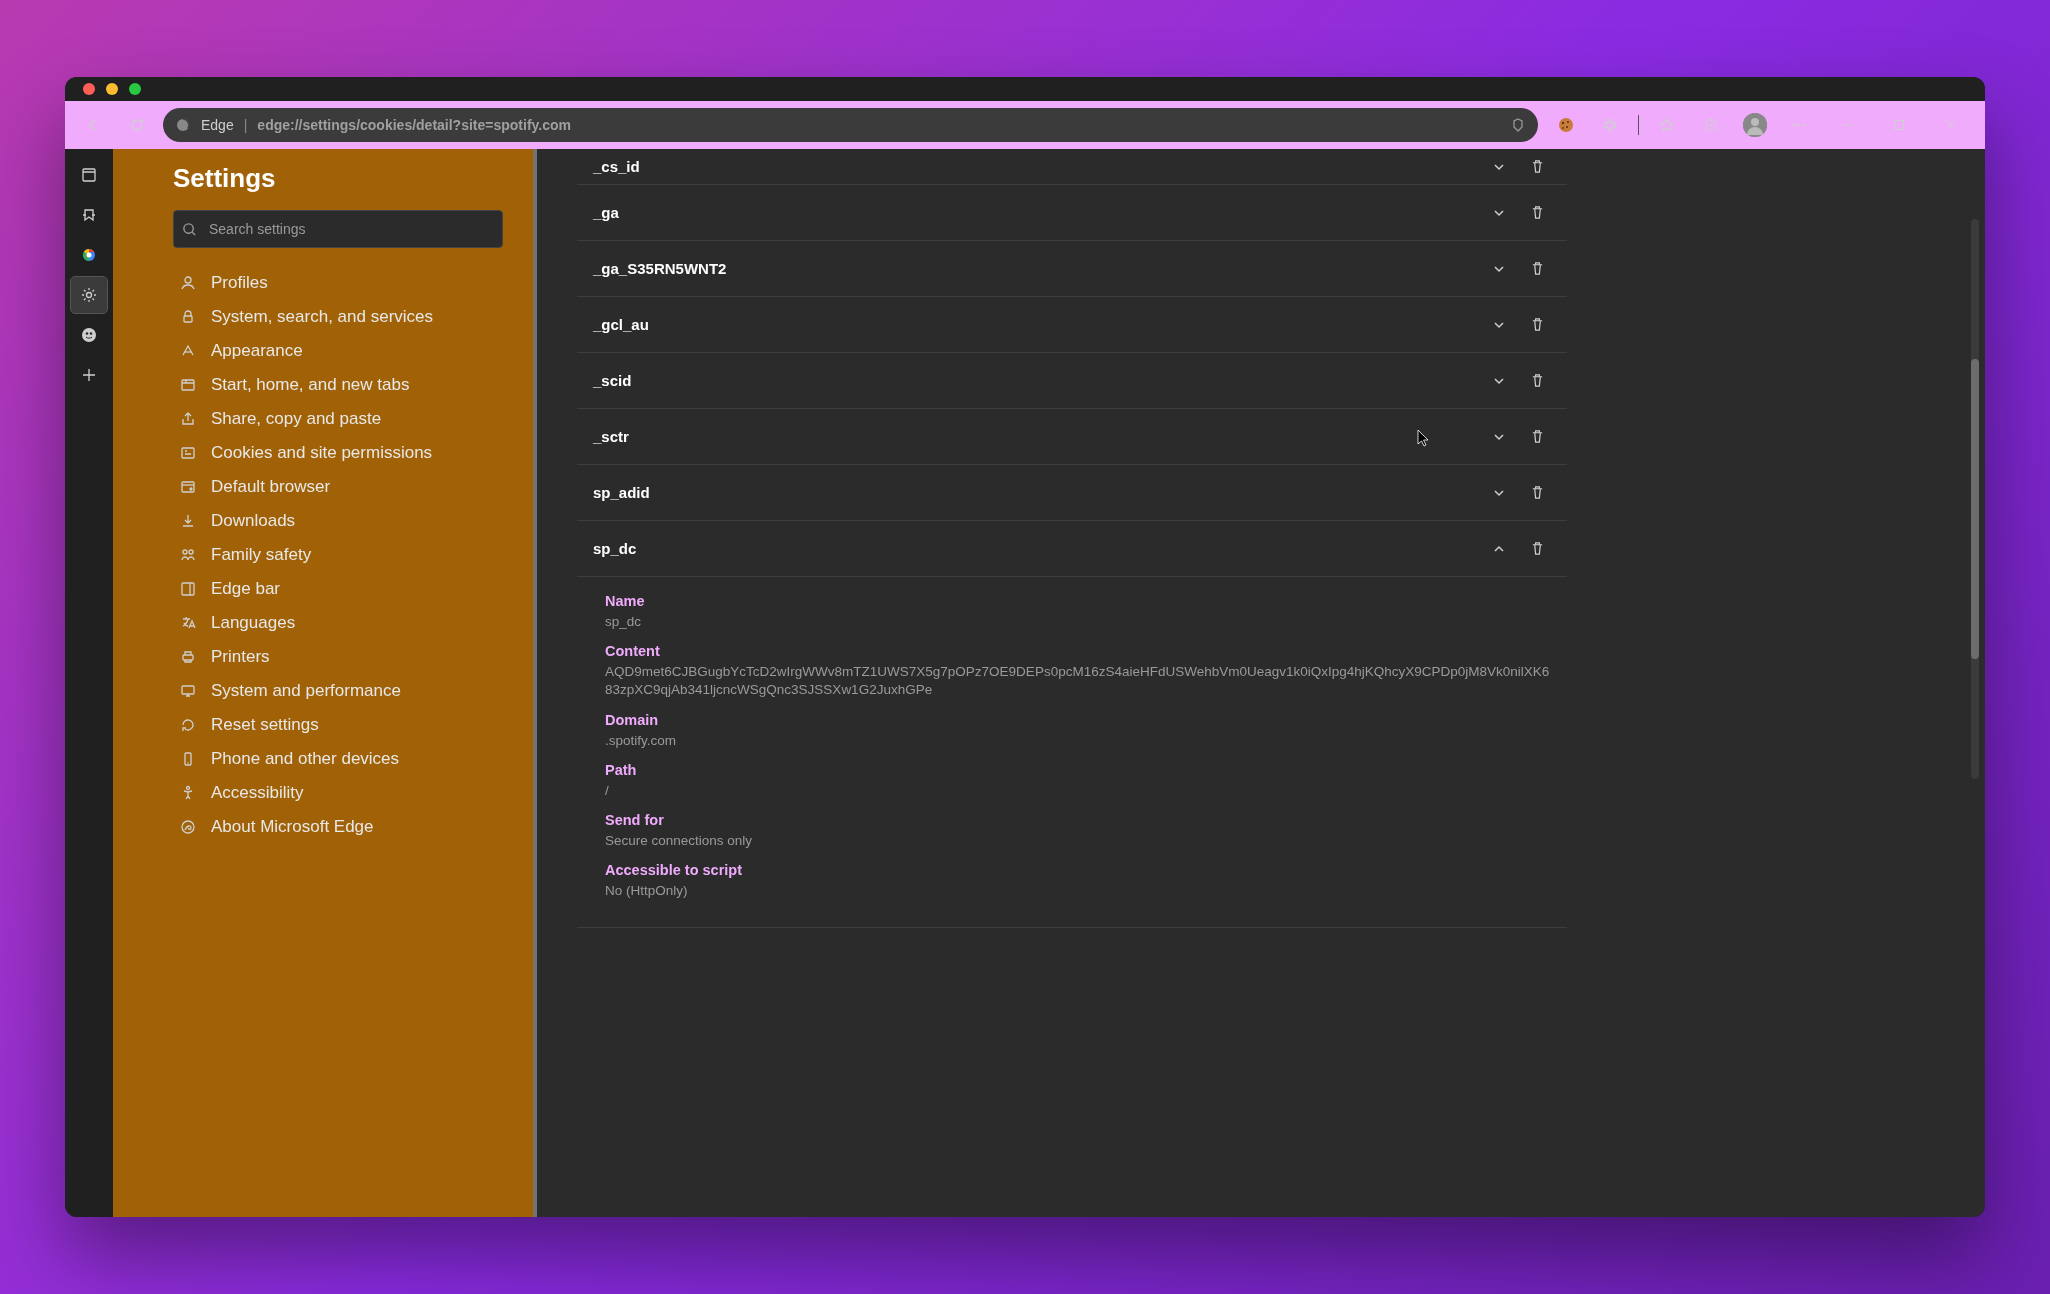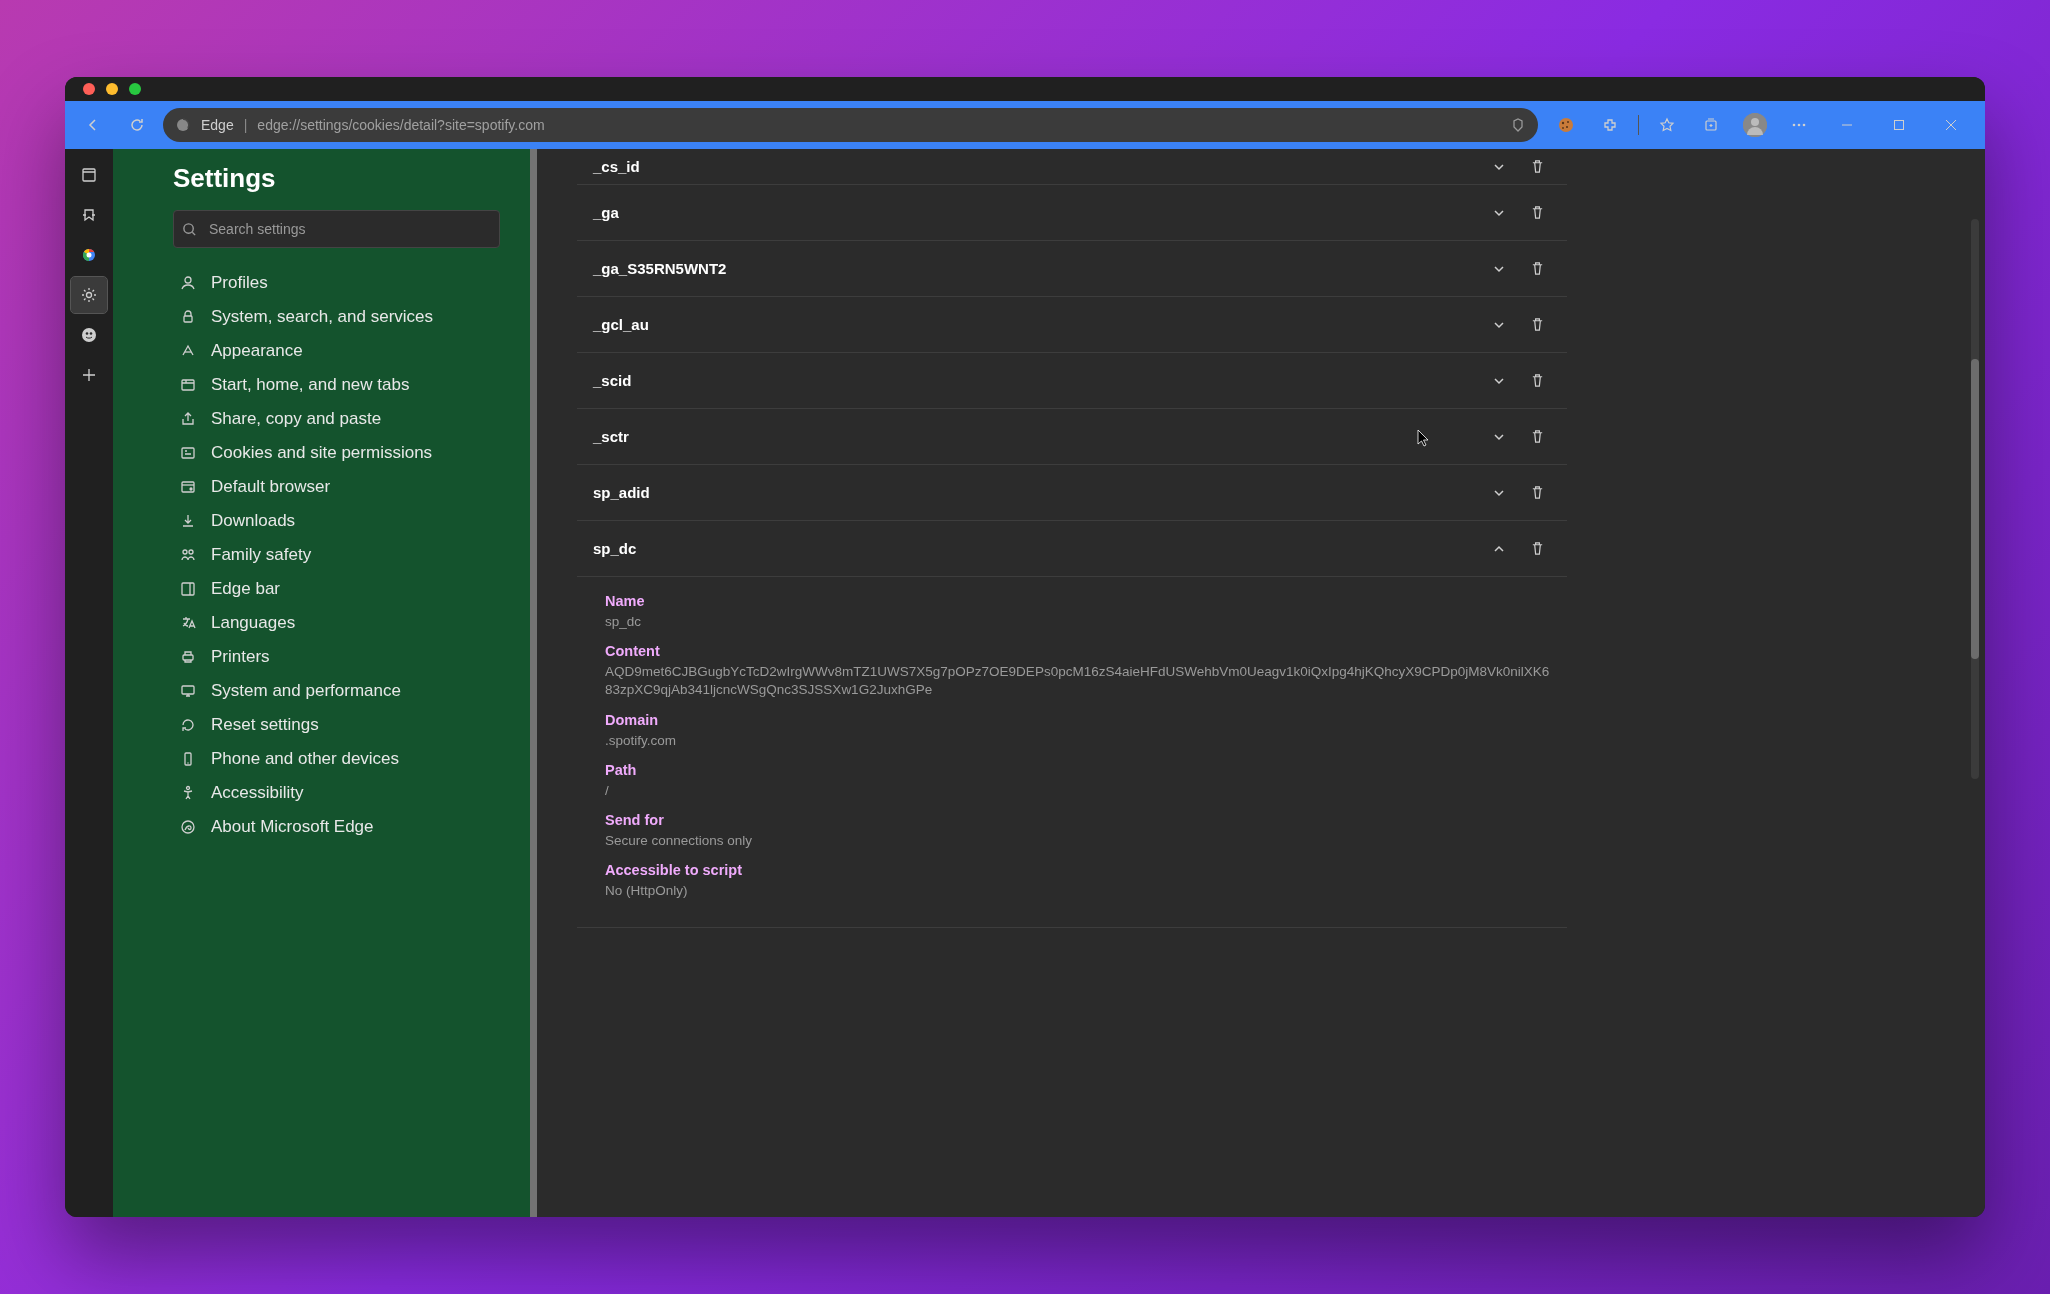--- a/index.html
+++ b/index.html
@@ -35,21 +35,21 @@
 .traffic { width: 12px; height: 12px; border-radius: 50%; }
 .traffic.red { background: #ff5f57; }
 .traffic.yellow { background: #febc2e; }
 .traffic.green { background: #28c840; }
 .toolbar {
   height: 48px;
   display: flex;
   align-items: center;
   padding: 0 10px;
   gap: 8px;
-  background: #3b82f6;
+  background: #f0abfc;
 }
 .tool-btn {
   width: 36px; height: 36px;
   display: flex; align-items: center; justify-content: center;
   color: #cfcfcf;
   border-radius: 4px;
 }
 .addressbar {
   flex: 1;
   height: 34px;
@@ -57,21 +57,21 @@
   border-radius: 17px;
   display: flex;
   align-items: center;
   padding: 0 12px;
   gap: 10px;
   color: #cfcfcf;
   font-size: 14px;
 }
 .addressbar .app-label { color: #cfcfcf; }
 .addressbar .sep { color: #888; }
-.addressbar .url { color: #a0a0a0; }
+.addressbar .url { color: #a0a0a0; font-weight: bold; }
 .addr-right { margin-left: auto; display: flex; gap: 10px; align-items: center; }
 .toolbar-right { display: flex; align-items: center; gap: 4px; }
 .toolbar-right .tool-btn { width: 40px; }
 .vsep { width: 1px; height: 20px; background: #555; margin: 0 4px; }
 .avatar { width: 24px; height: 24px; border-radius: 50%; background: #888; }
 .win-ctrl { width: 48px; height: 36px; display: flex; align-items: center; justify-content: center; color: #cfcfcf; }
 .content {
   flex: 1;
   display: flex;
   overflow: hidden;
@@ -91,23 +91,23 @@
   color: #cfcfcf;
   border-radius: 4px;
   font-size: 18px;
 }
 .activity-btn.active {
   background: #3b3b3b;
   outline: 1px solid #555;
 }
 .sidebar {
   width: 424px;
-  background: #14532d;
+  background: #a16207;
   padding: 14px 30px 20px 60px;
-  border-right: 7px solid #737373;
+  border-right: 4px solid #737373;
   overflow-y: auto;
 }
 .sidebar h1 {
   color: #fff;
   font-size: 26px;
   font-weight: 600;
   margin-bottom: 16px;
 }
 .search-box {
   background: #2b2b2b;

